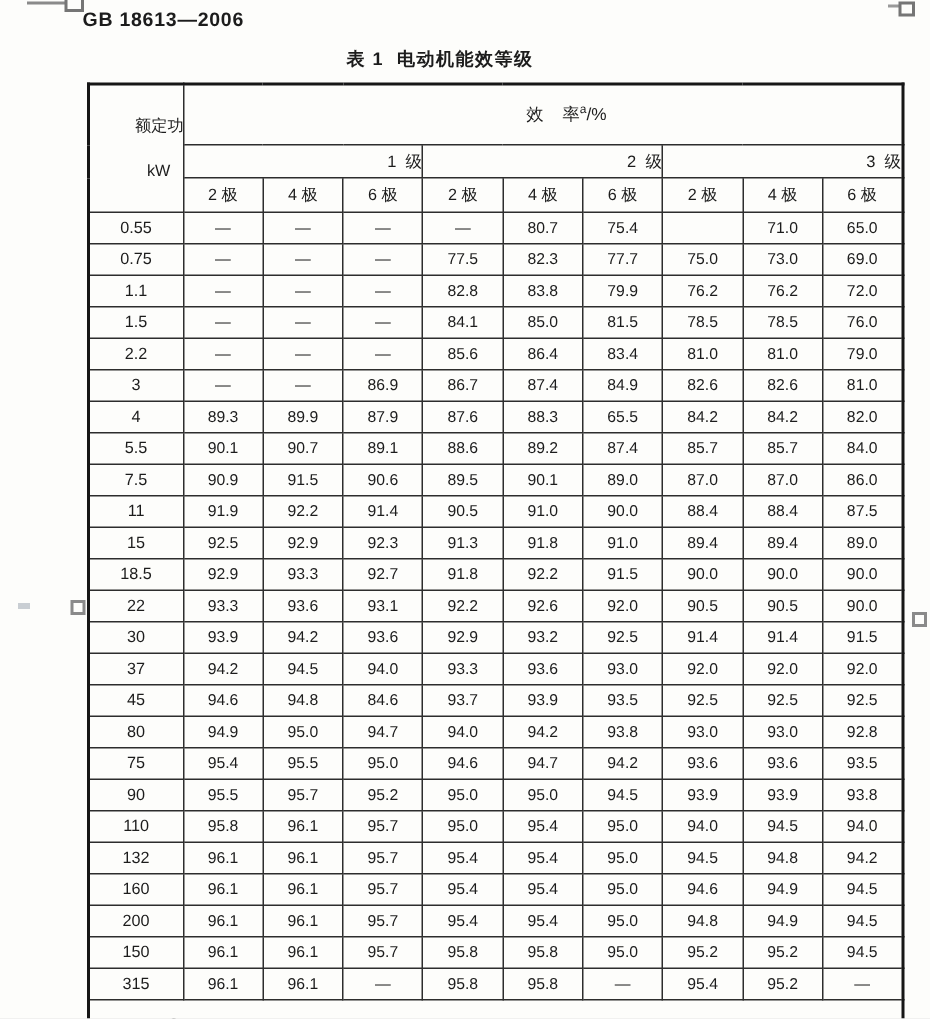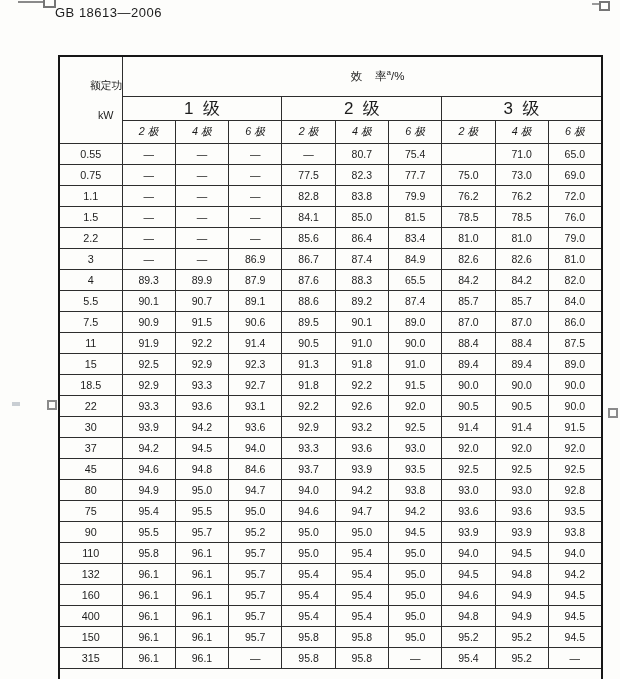--- a/index.html
+++ b/index.html
@@ -7,21 +7,21 @@
     position:relative;
     width:620px; height:679px;
     background:#fdfdfb;
     font-family:"Liberation Sans","DejaVu Sans",sans-serif;
     color:#1c1c1c;
     overflow:hidden;
     margin:0 auto;
   }
   .doc-number {
     position:absolute; left:55px; top:5px;
-    font-size:13px; font-weight:normal; letter-spacing:0.5px;
+    font-size:13px; font-weight:bold; letter-spacing:0.5px;
     white-space:pre;
   }
   .caption {
     position:absolute; left:231px; top:31px;
     font-size:12px; font-weight:bold; letter-spacing:1px;
     white-space:pre;
   }
   table.eff-table {
     position:absolute; left:58px; top:55px;
     width:543px;
@@ -37,22 +37,22 @@
     overflow:hidden;
     white-space:pre;
   }
   tr.hr1 { height:23px; }
   tr.hr2 { height:22px; }
   tr.hr3 { height:23px; }
   tbody tr { height:21px; }
   tfoot tr { height:23px; }
   th.corner { font-size:10.8px; line-height:15px; }
   th.eff-header { font-size:11.5px;text-align:center; }
-  th.grade { font-size:17px; }
-  th.pole { font-size:10.8px;font-style:italic; }
+  th.grade { font-size:11px;text-align:right; }
+  th.pole { font-size:10.8px; }
   td.kw { font-size:10.8px; }
   sup.eff-sup { font-size:8px; vertical-align:super; line-height:0; }
   td.footnote-cell {
     text-align:left; padding-left:23px; font-size:11px;
   }
   td.footnote-cell sup {
     font-size:8.5px; vertical-align:super; margin-right:11px; line-height:0;
   }
   
   .mark { position:absolute; border:2px solid #757575; background:transparent; box-sizing:border-box; }
@@ -71,20 +71,21 @@
 
   <span class="mark-tl-line"></span>
   <span class="mark mark-tl"></span>
   <span class="mark-tr-tick"></span>
   <span class="mark mark-tr"></span>
   <span class="mark mark-ml"></span>
   <span class="mark mark-mr"></span>
   <span class="speck"></span>
 
   <div class="doc-number">GB 18613—2006</div>
+  <div class="caption">表 1  电动机能效等级</div>
 
   <table class="eff-table">
     <colgroup>
       <col style="width:63px">
       <col style="width:53.3px">
         <col style="width:53.3px">
         <col style="width:53.3px">
       <col style="width:53.3px">
         <col style="width:53.3px">
         <col style="width:53.3px">
@@ -378,21 +379,21 @@
           <td>96.1</td>
           <td>95.7</td>
           <td>95.4</td>
           <td>95.4</td>
           <td>95.0</td>
           <td>94.6</td>
           <td>94.9</td>
           <td>94.5</td>
         </tr>
         <tr>
-          <td class="kw">400</td>
+          <td class="kw">200</td>
           <td>96.1</td>
           <td>96.1</td>
           <td>95.7</td>
           <td>95.4</td>
           <td>95.4</td>
           <td>95.0</td>
           <td>94.8</td>
           <td>94.9</td>
           <td>94.5</td>
         </tr>

